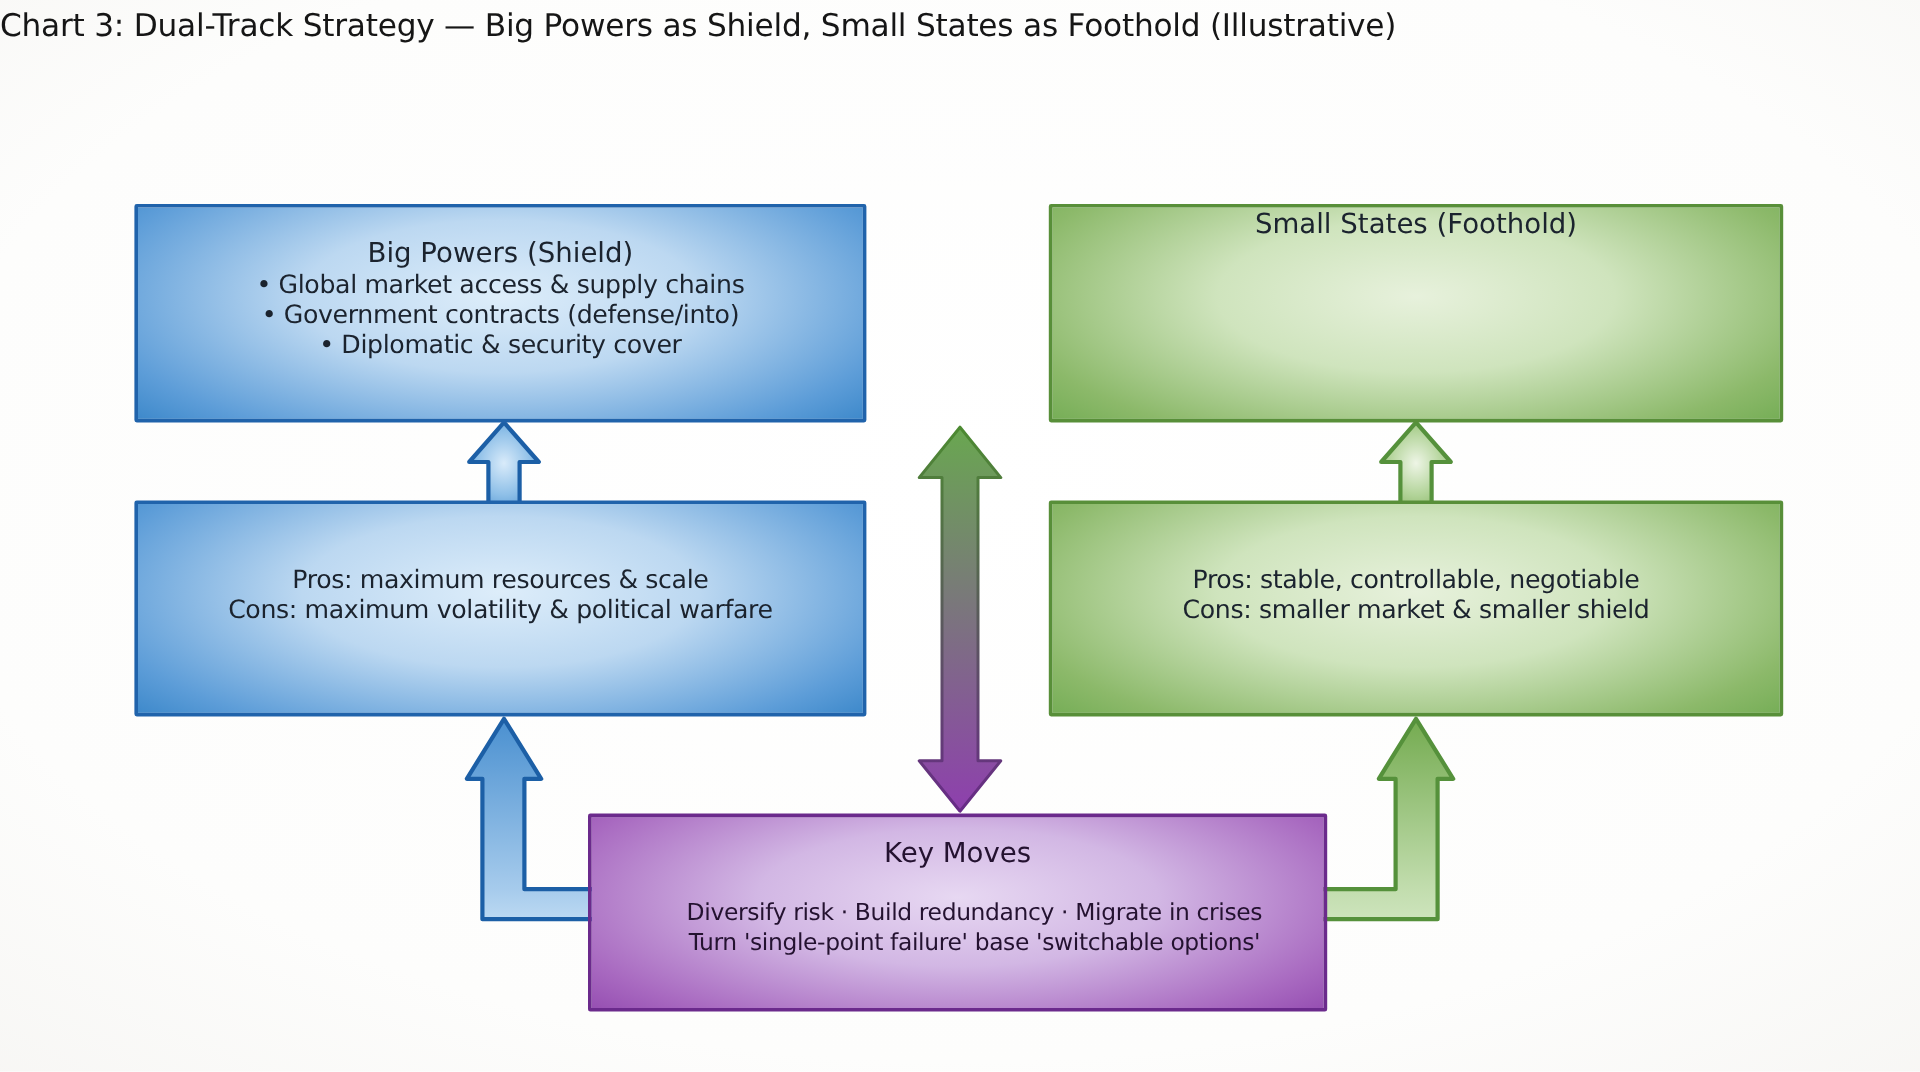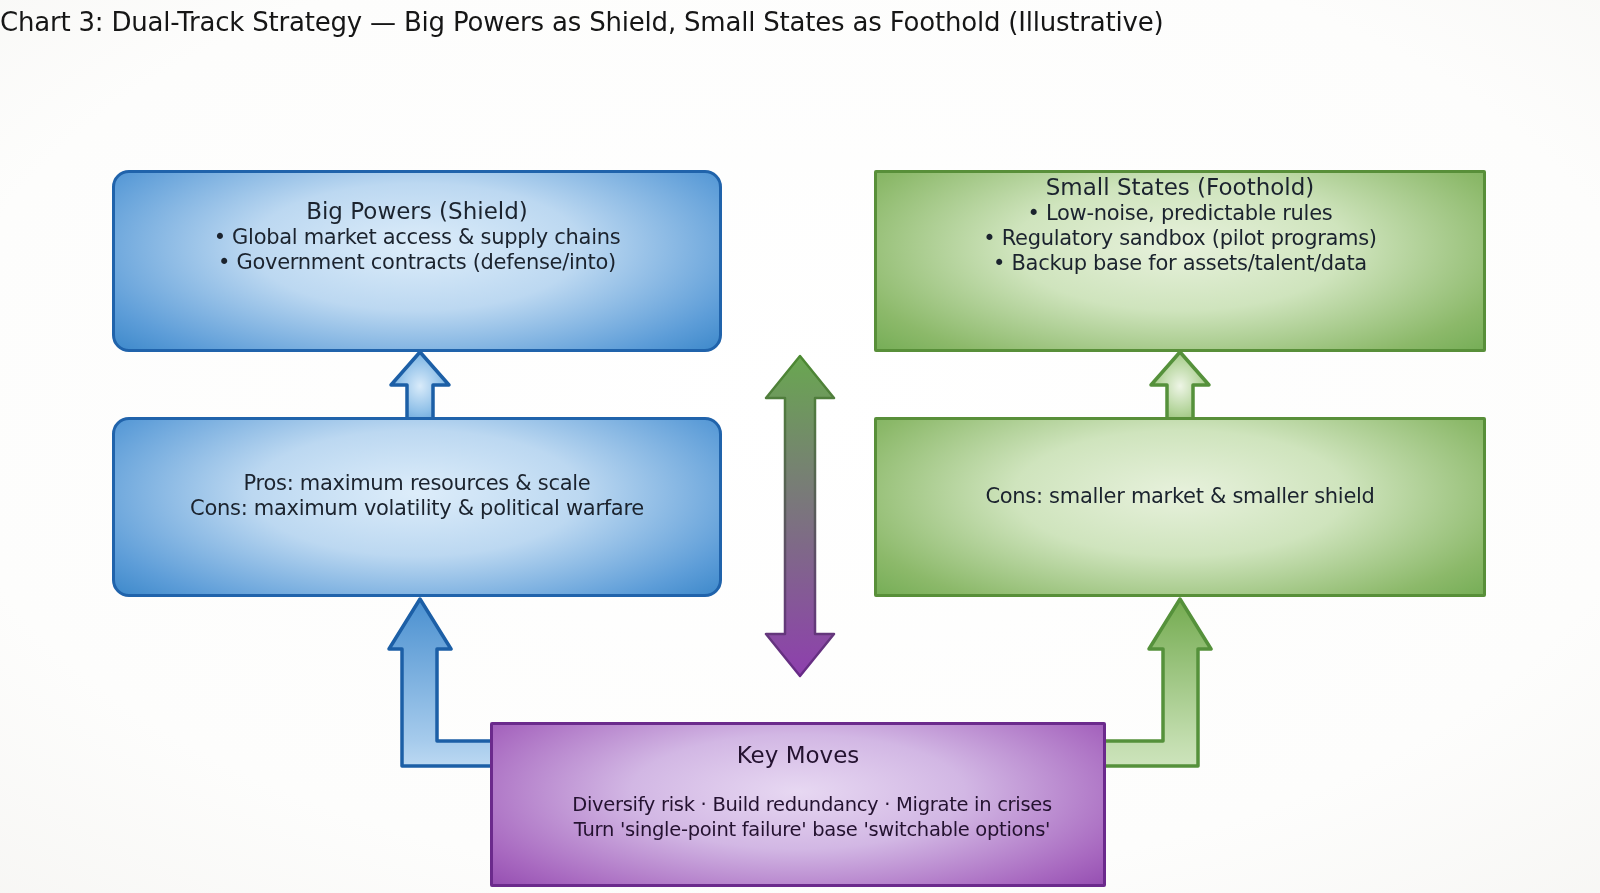--- a/index.html
+++ b/index.html
@@ -12,29 +12,28 @@
     position:absolute;top:7px;left:0;width:1600px;
     font-size:26px;letter-spacing:-0.2px;color:#161616;
   }
   .box{
     position:absolute;box-sizing:border-box;border:3px solid;
     text-align:center;color:#1b232e;z-index:2;border-radius:2px;
   }
   .box-blue{
     background:radial-gradient(ellipse 72% 95% at 50% 42%, #ddedfa 0%, #bcd8f1 38%, #5d9dd8 78%, #2e7fc4 100%);
     border-color:#2063ab;
-    border-radius:17px;
   }
   .box-green{
     background:radial-gradient(ellipse 72% 95% at 50% 42%, #e7f1dc 0%, #cfe4bd 38%, #8cb96a 78%, #6ba84d 100%);
     border-color:#588f39;
   }
   .box-purple{
     background:radial-gradient(ellipse 72% 95% at 50% 42%, #e7d8f2 0%, #d2b7e4 38%, #a869c0 78%, #8d42ab 100%);
-    border-color:#6b2a8c;color:#241230;margin-top:44px;
+    border-color:#6b2a8c;color:#241230;
   }
   #box-big-powers{left:112px;top:170px;width:610px;height:182px;padding-top:24px;}
   #box-small-states{left:874px;top:170px;width:612px;height:182px;}
   #box-big-tradeoffs{left:112px;top:417px;width:610px;height:180px;}
   #box-small-tradeoffs{left:874px;top:417px;width:612px;height:180px;}
   #box-key-moves{left:490px;top:678px;width:616px;height:165px;padding-top:16px;}
   .box-heading{font-size:23px;line-height:28px;}
   .bullets{font-size:21px;line-height:25px;letter-spacing:-0.3px;}
   .tradeoffs{
     display:flex;flex-direction:column;justify-content:center;
@@ -89,38 +88,35 @@
   <polygon points="420,599 451,649 437,649 437,741 500,741 500,766 402,766 402,649 389,649" fill="url(#gElbowBlue)" stroke="#1c5fa6" stroke-width="3.5" stroke-linejoin="round"></polygon>
 
   <polygon points="1180,599 1211,649 1198,649 1198,766 1096,766 1096,741 1163,741 1163,649 1149,649" fill="url(#gElbowGreen)" stroke="#55913b" stroke-width="3.5" stroke-linejoin="round"></polygon>
 </svg>
 
 <div id="box-big-powers" class="box box-blue">
   <div class="box-heading">Big Powers (Shield)</div>
   <div class="bullets">
     <div>• Global market access &amp; supply chains</div>
     <div>• Government contracts (defense/into)</div>
+    <div>• Diplomatic &amp; security cover</div>
   </div>
 </div>
 
 <div id="box-small-states" class="box box-green">
   <div class="box-heading">Small States (Foothold)</div>
-  <div class="bullets">
-    <div>• Low-noise, predictable rules</div>
-    <div>• Regulatory sandbox (pilot programs)</div>
-    <div>• Backup base for assets/talent/data</div>
-  </div>
 </div>
 
 <div id="box-big-tradeoffs" class="box box-blue tradeoffs">
   <div>Pros: maximum resources &amp; scale</div>
   <div>Cons: maximum volatility &amp; political warfare</div>
 </div>
 
 <div id="box-small-tradeoffs" class="box box-green tradeoffs">
+  <div>Pros: stable, controllable, negotiable</div>
   <div>Cons: smaller market &amp; smaller shield</div>
 </div>
 
 <div id="box-key-moves" class="box box-purple">
   <div class="box-heading">Key Moves</div>
   <div class="key-body">
     <div>Diversify risk · Build redundancy · Migrate in crises</div>
     <div>Turn 'single-point failure' base 'switchable options'</div>
   </div>
 </div>

